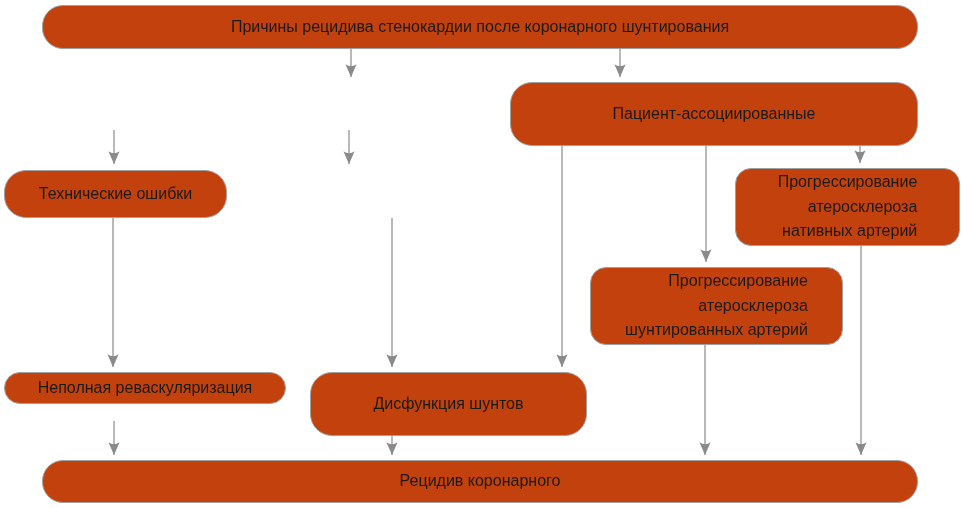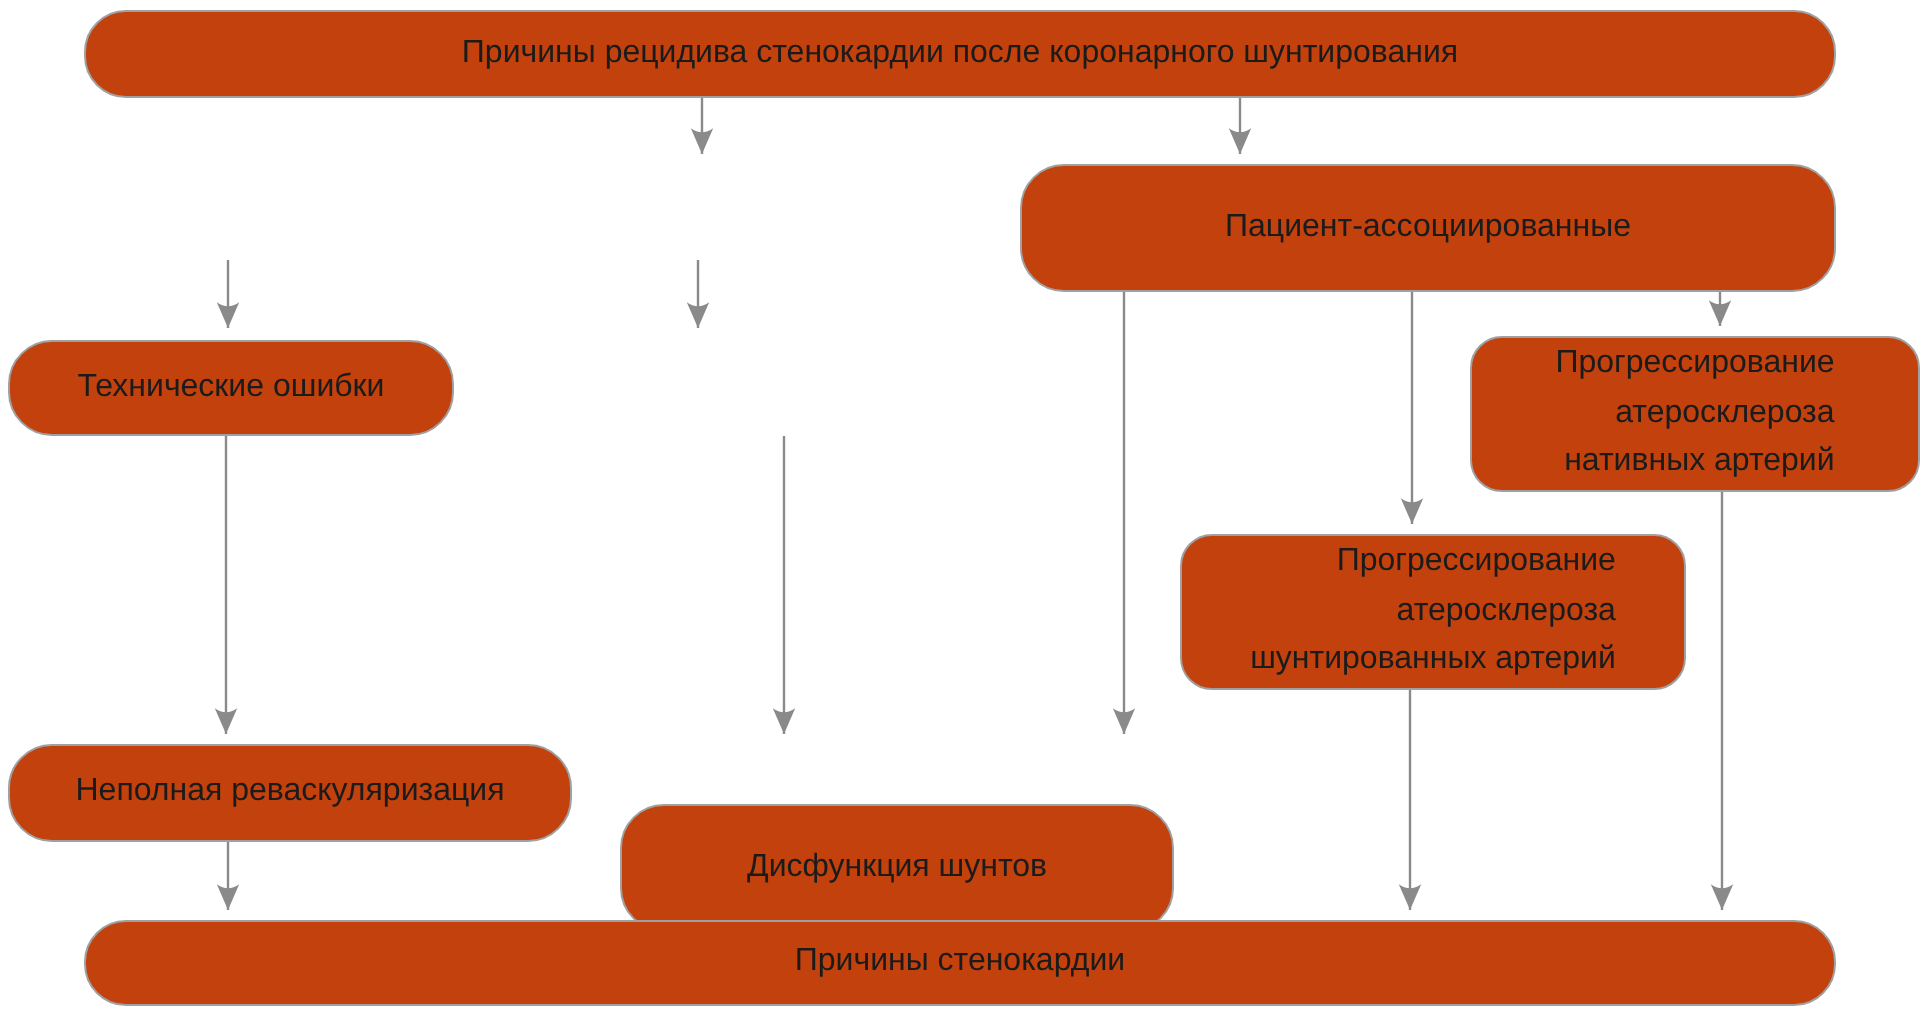--- a/index.html
+++ b/index.html
@@ -43,22 +43,22 @@
   .node.tall { border-radius: 16px; }
 
   
   #node-root        { left: 42px;  top: 5px;   width: 876px; height: 44px; }
   #node-surgeon     { left: 43px;  top: 82px;  width: 355px; height: 48px; }
   #node-patient     { left: 510px; top: 82px;  width: 408px; height: 64px; }
   #node-tactical    { left: 4px;   top: 170px; width: 223px; height: 48px; }
   #node-technical   { left: 241px; top: 170px; width: 225px; height: 48px; }
   #node-native      { left: 735px; top: 168px; width: 225px; height: 78px; }
   #node-graft-ath   { left: 590px; top: 267px; width: 253px; height: 78px; }
-  #node-incomplete  { left: 4px;   top: 372px; width: 282px; height: 49px; }
-  #node-dysfunction { left: 310px; top: 372px; width: 277px; height: 64px; margin-top: 30px; }
+  #node-incomplete  { left: 4px;   top: 372px; width: 282px; height: 32px; }
+  #node-dysfunction { left: 310px; top: 372px; width: 277px; height: 64px; }
   #node-result      { left: 42px;  top: 460px; width: 876px; height: 43px; }
 </style>
 </head>
 <body>
 
 <div class="canvas">
 
   <svg class="edges-layer" width="963" height="508" viewBox="0 0 963 508" xmlns="http://www.w3.org/2000/svg">
     <defs>
       <marker id="arrowhead" orient="auto" markerUnits="userSpaceOnUse" markerWidth="14" markerHeight="12" refX="11" refY="0" viewBox="0 -5 12 10">
@@ -95,15 +95,15 @@
 нативных артерий</div>
 
   <div class="node tall" id="node-graft-ath">Прогрессирование
 атеросклероза
 шунтированных артерий</div>
 
   <div class="node" id="node-incomplete">Неполная реваскуляризация</div>
 
   <div class="node" id="node-dysfunction">Дисфункция шунтов</div>
 
-  <div class="node wide" id="node-result">Причины стенокардии</div>
+  <div class="node wide" id="node-result">Рецидив коронарного</div>
 
 </div>
 
 </body></html>

